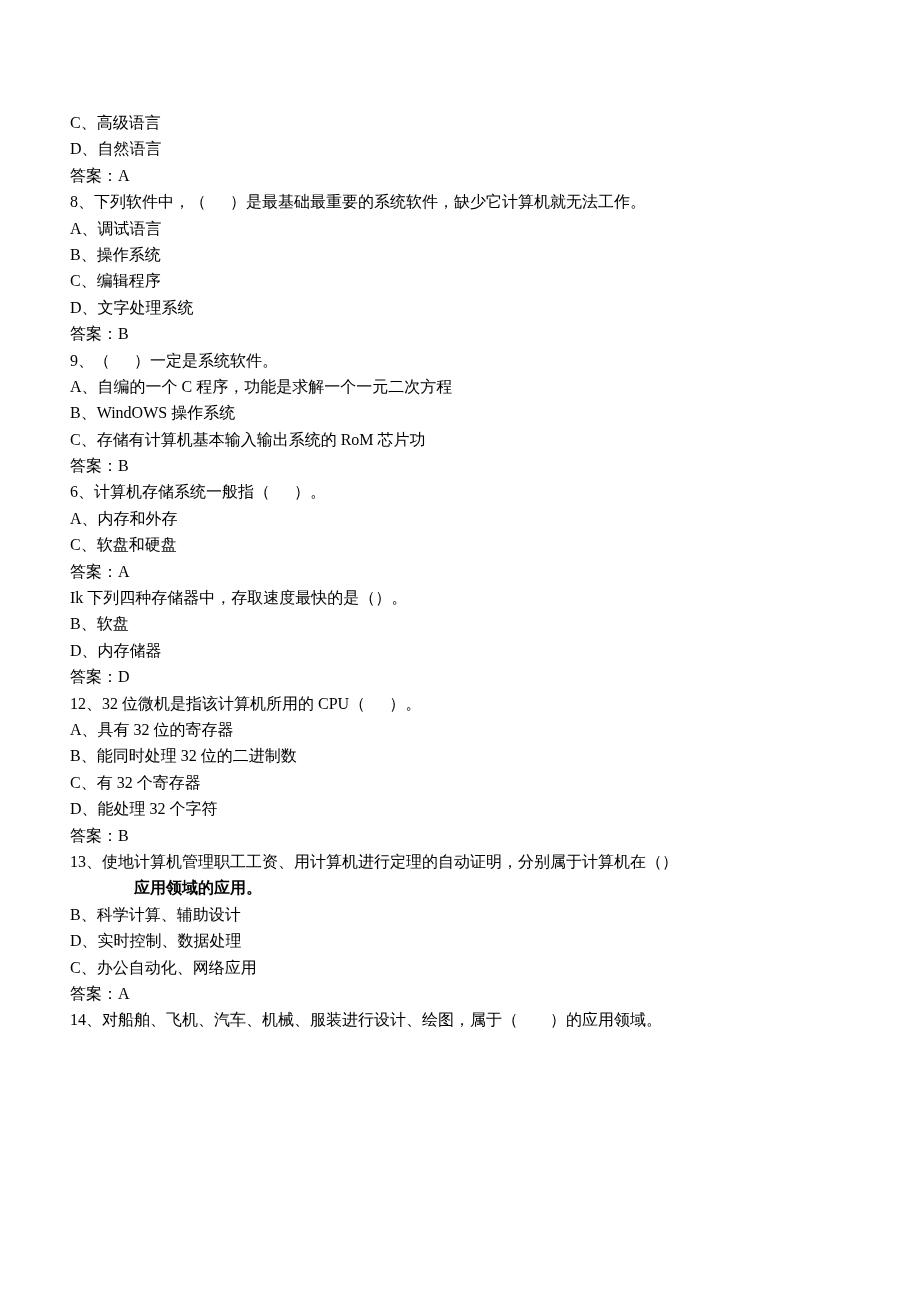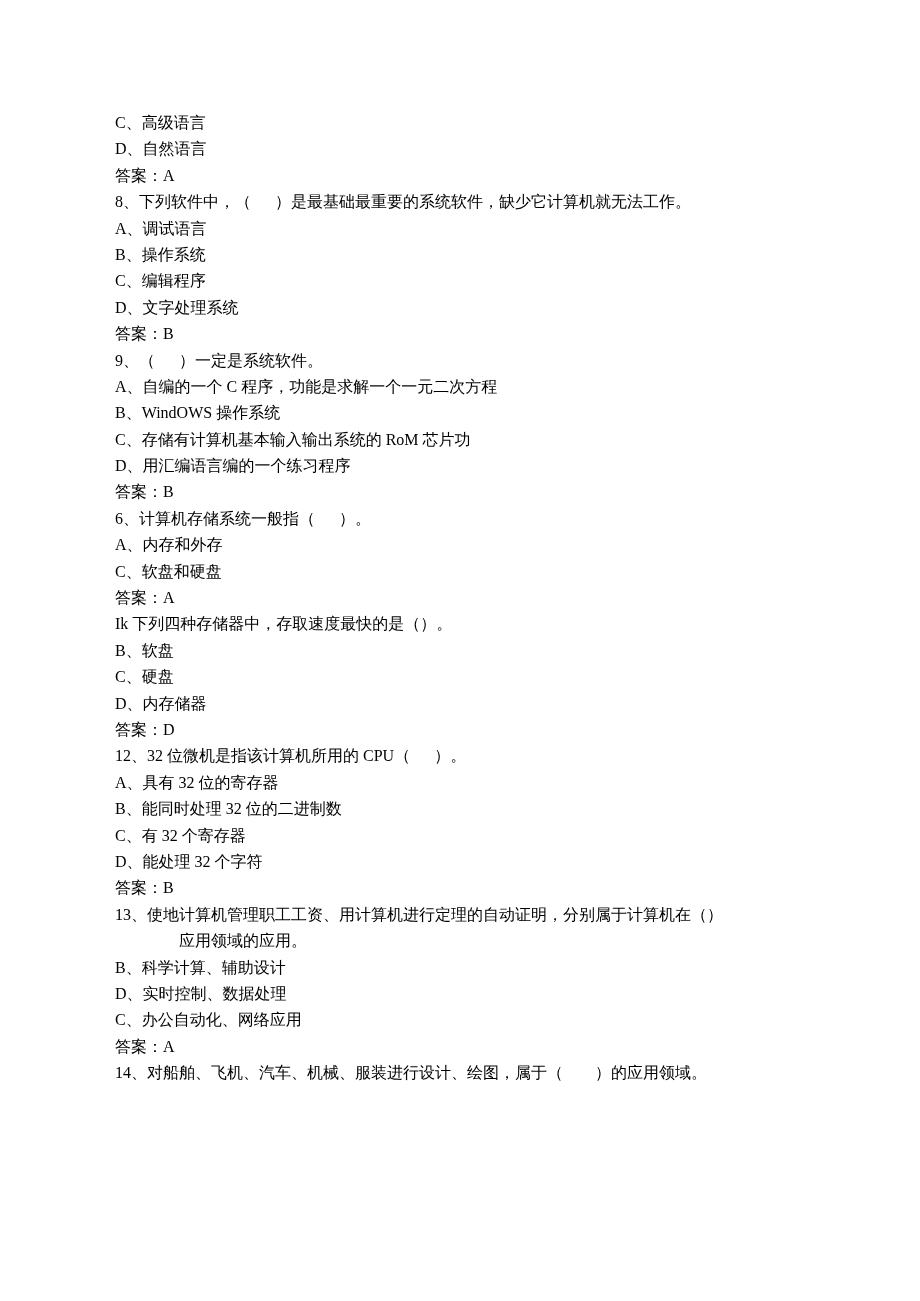--- a/index.html
+++ b/index.html
@@ -7,57 +7,56 @@
     padding: 0;
     background: #ffffff;
     font-family: "SimSun", "宋体", serif;
     font-size: 16px;
     color: #000000;
     line-height: 1.65;
   }
   .page {
     width: 920px;
     min-height: 1301px;
-    padding: 110px 125px 60px 115px;
+    padding: 110px 125px 60px 70px;
     box-sizing: border-box;
   }
   .line {
     white-space: pre-wrap;
   }
   .indented {
     padding-left: 4em;
+    font-weight: bold;
   }
 </style>
 </head>
 <body>
 
 <div class="page">
   <div id="content">
       <div class="line">C、高级语言</div>
       <div class="line">D、自然语言</div>
       <div class="line">答案：A</div>
       <div class="line">8、下列软件中，（      ）是最基础最重要的系统软件，缺少它计算机就无法工作。</div>
       <div class="line">A、调试语言</div>
       <div class="line">B、操作系统</div>
       <div class="line">C、编辑程序</div>
       <div class="line">D、文字处理系统</div>
       <div class="line">答案：B</div>
       <div class="line">9、（      ）一定是系统软件。</div>
       <div class="line">A、自编的一个 C 程序，功能是求解一个一元二次方程</div>
       <div class="line">B、WindOWS 操作系统</div>
       <div class="line">C、存储有计算机基本输入输出系统的 RoM 芯片功</div>
-      <div class="line">D、用汇编语言编的一个练习程序</div>
       <div class="line">答案：B</div>
       <div class="line">6、计算机存储系统一般指（      ）。</div>
       <div class="line">A、内存和外存</div>
       <div class="line">C、软盘和硬盘</div>
       <div class="line">答案：A</div>
       <div class="line">Ik 下列四种存储器中，存取速度最快的是（）。</div>
       <div class="line">B、软盘</div>
-      <div class="line">C、硬盘</div>
       <div class="line">D、内存储器</div>
       <div class="line">答案：D</div>
       <div class="line">12、32 位微机是指该计算机所用的 CPU（      ）。</div>
       <div class="line">A、具有 32 位的寄存器</div>
       <div class="line">B、能同时处理 32 位的二进制数</div>
       <div class="line">C、有 32 个寄存器</div>
       <div class="line">D、能处理 32 个字符</div>
       <div class="line">答案：B</div>
       <div class="line">13、使地计算机管理职工工资、用计算机进行定理的自动证明，分别属于计算机在（）</div>
       <div class="line indented">应用领域的应用。</div>

